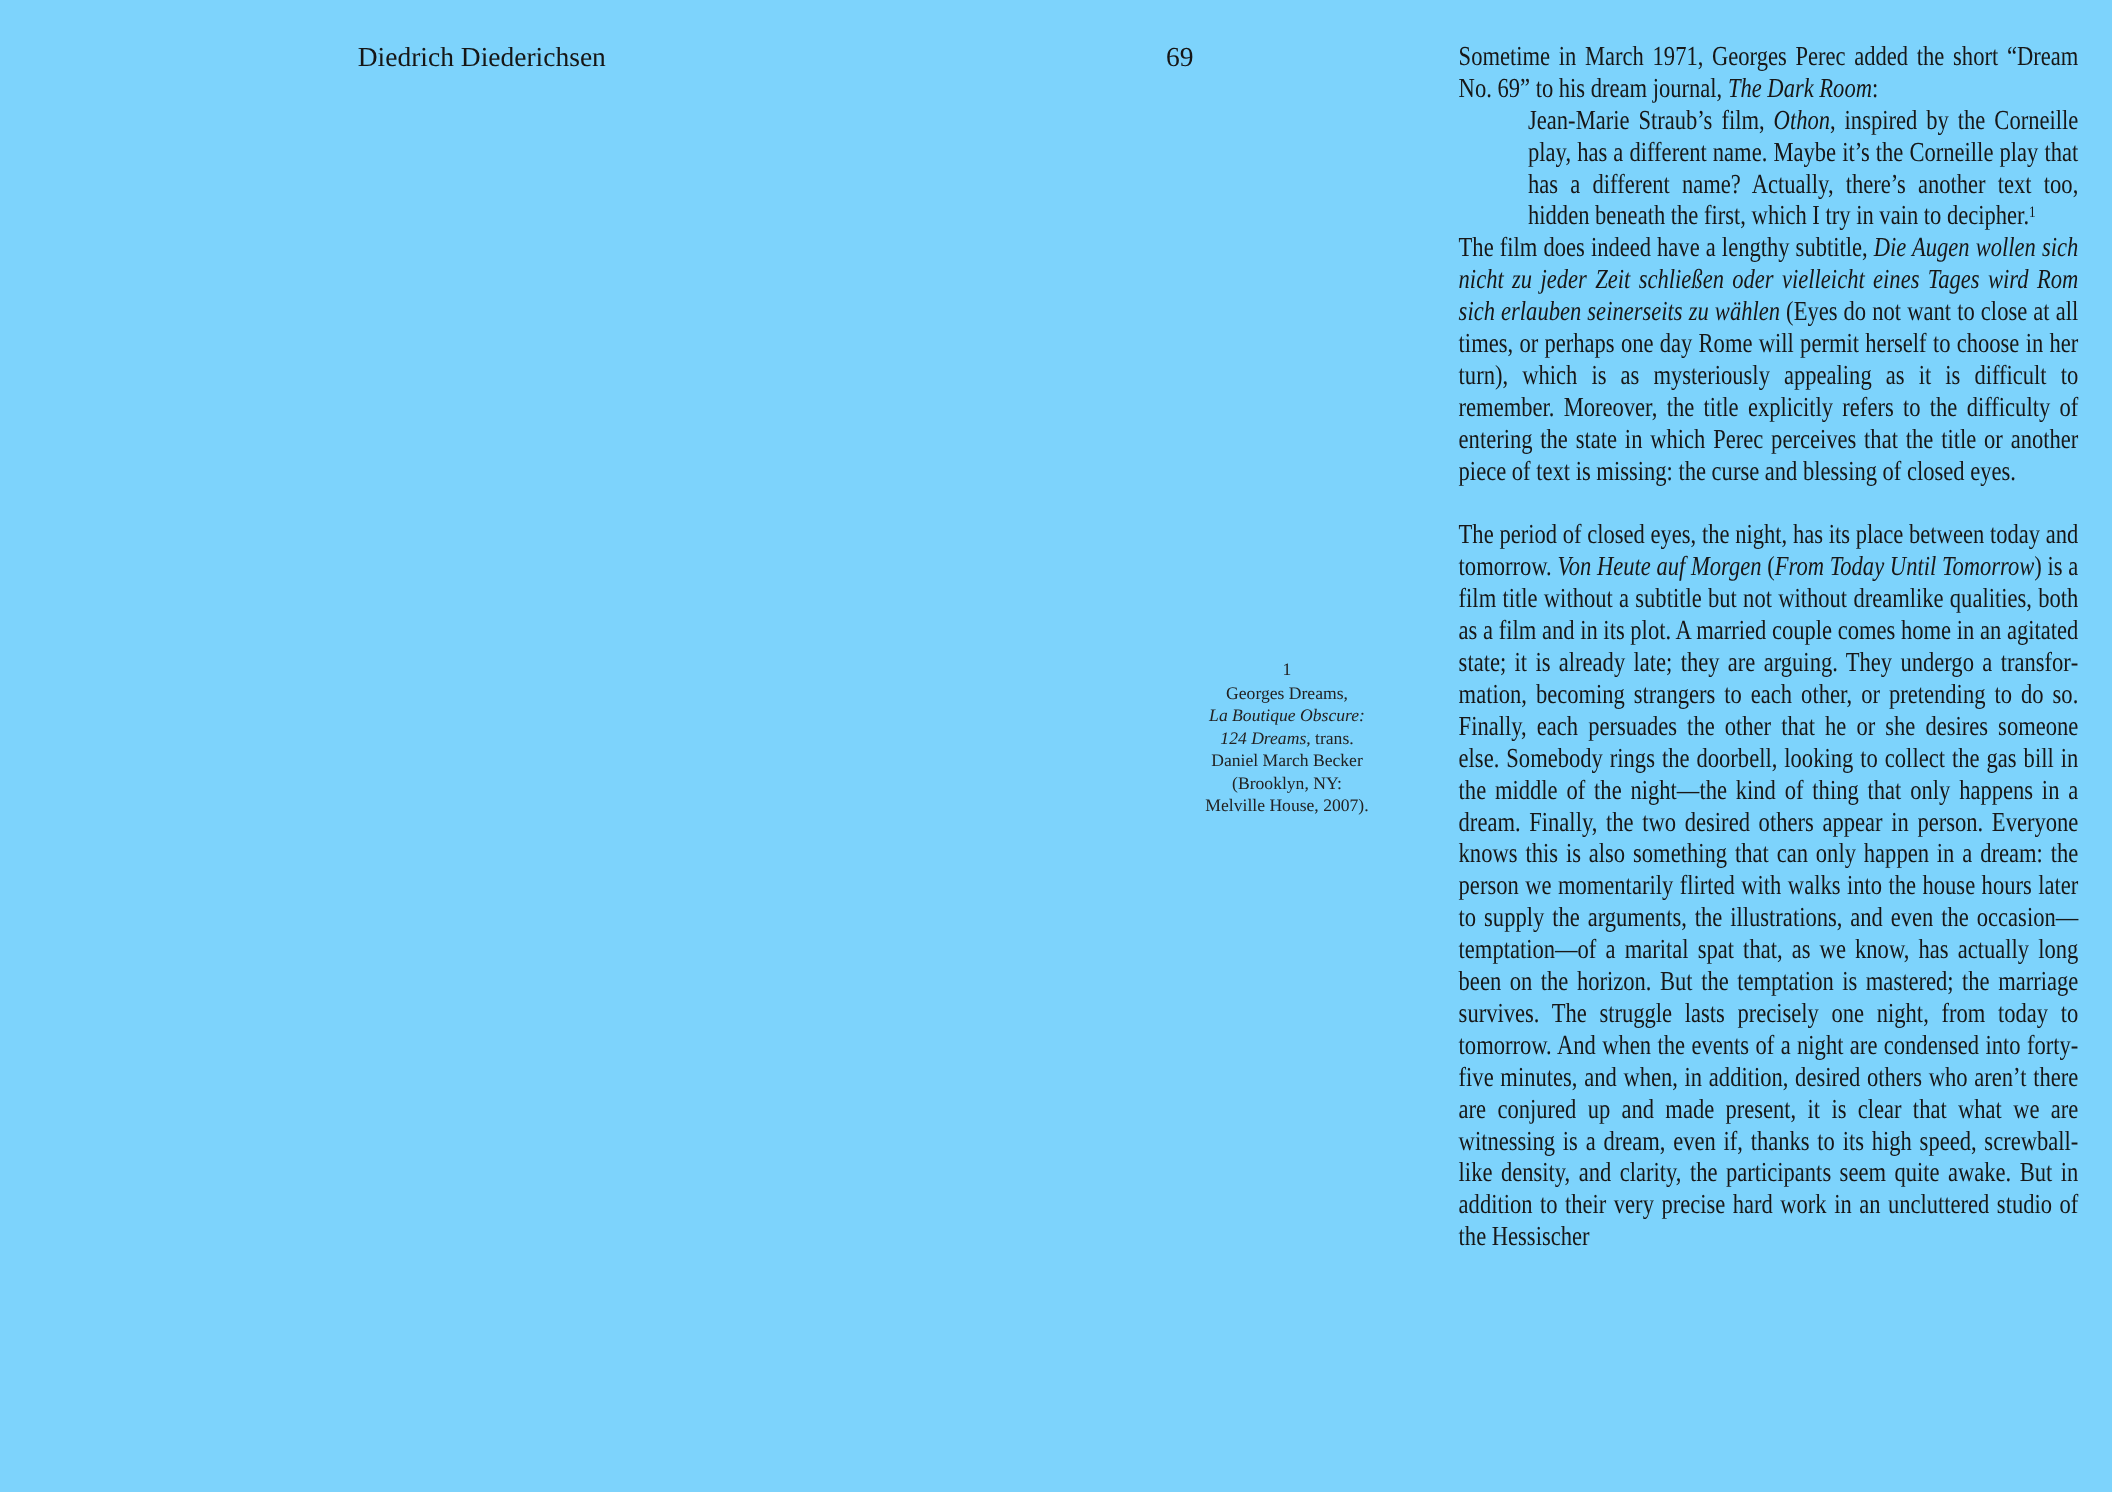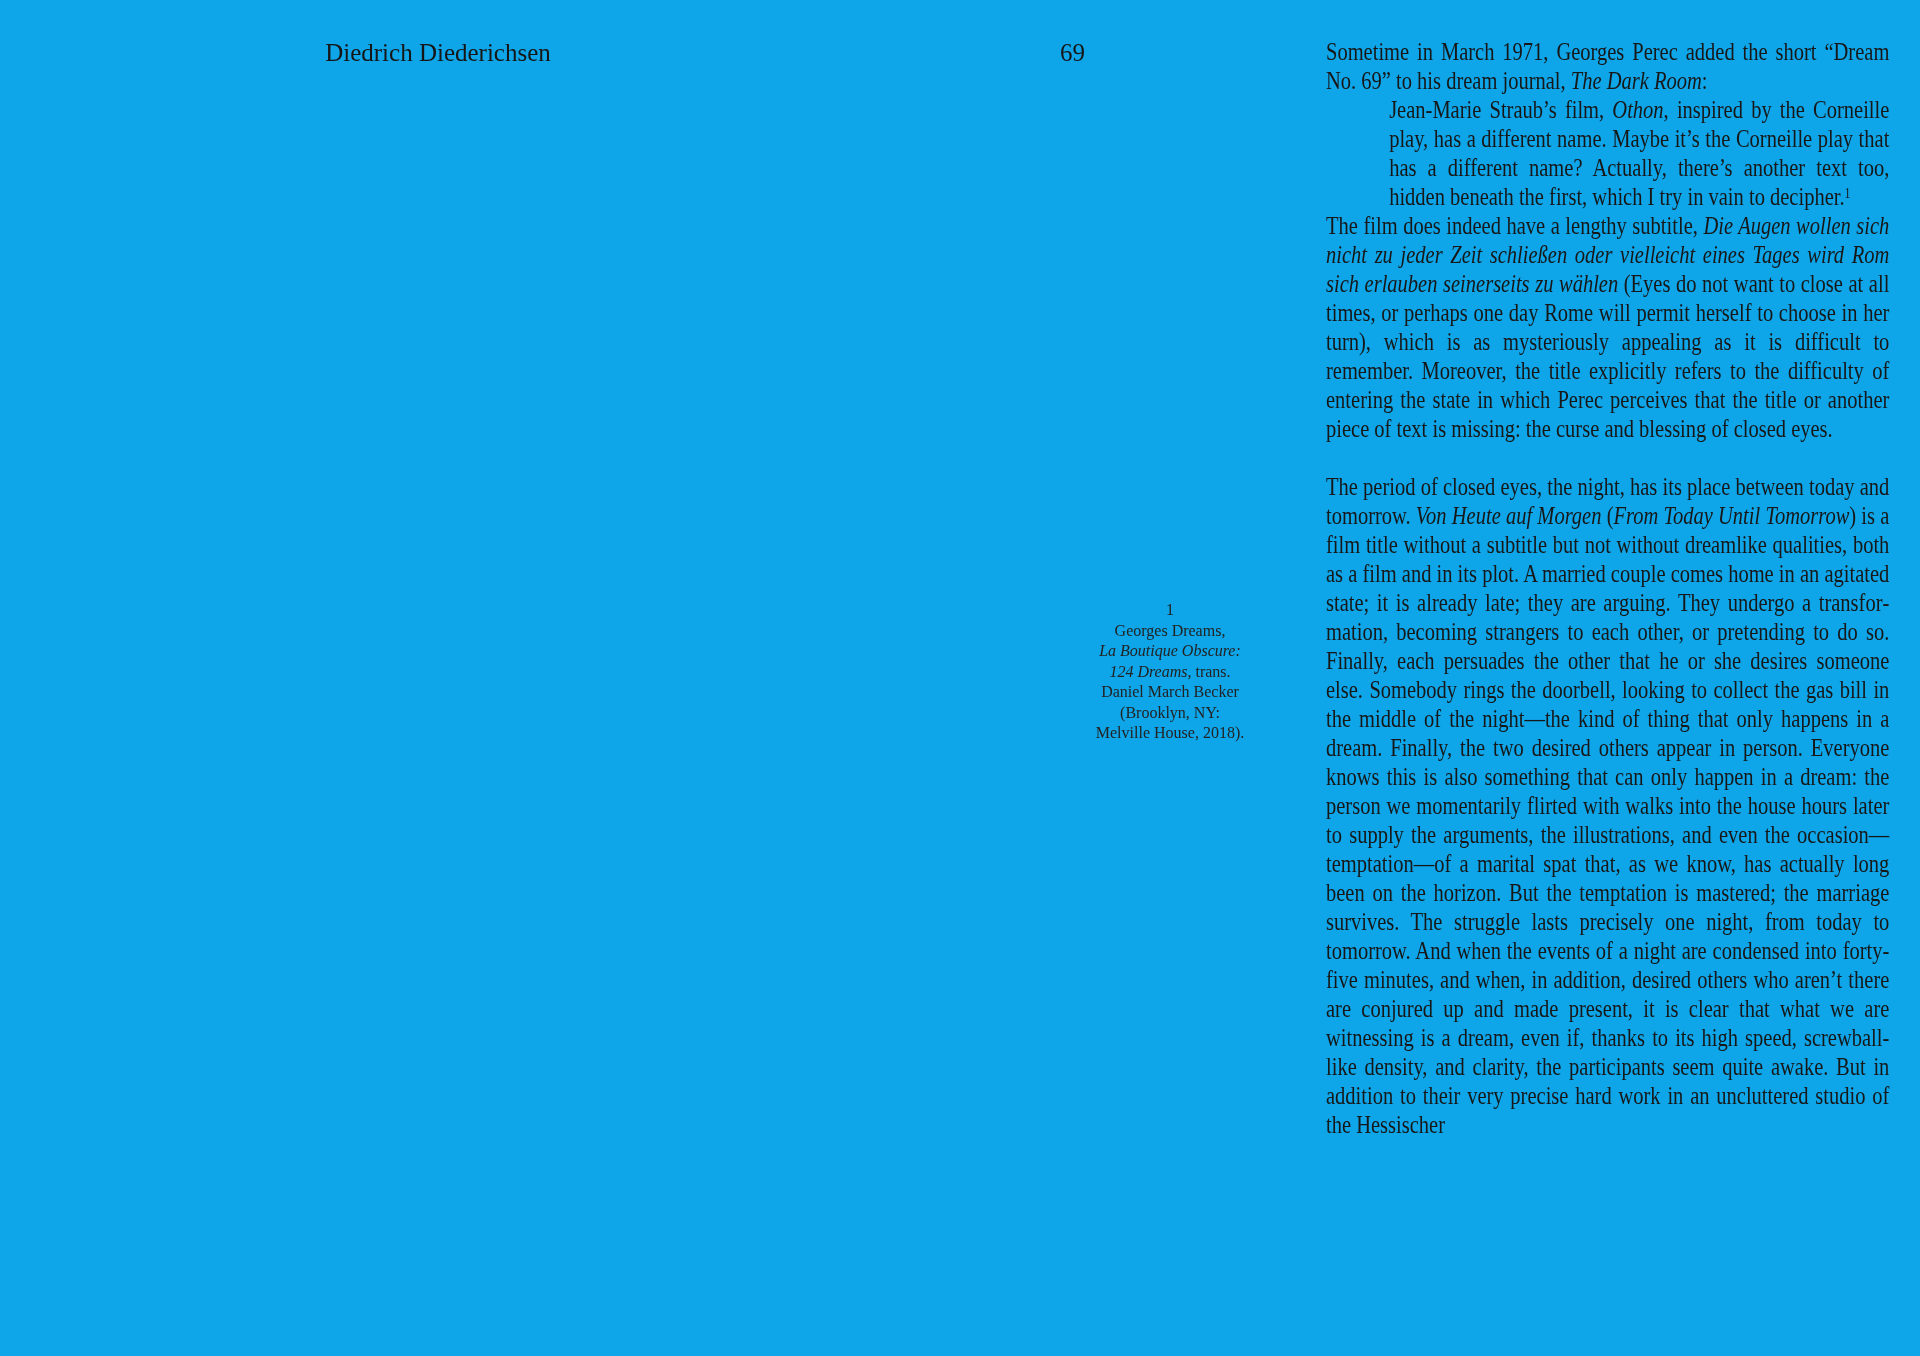--- a/index.html
+++ b/index.html
@@ -1,17 +1,17 @@
 <!DOCTYPE html>
 <html><head>
 <meta charset="utf-8">
 <style>
   html,body{margin:0;padding:0;background:#ffffff;}
   .page{
-    position:relative;width:1920px;height:1356px;background:#0ea5e9;
+    position:relative;width:1920px;height:1356px;background:#7dd3fc;
     overflow:hidden;font-family:"Liberation Serif",serif;color:#1b1b1b;
     -webkit-hyphens:manual;hyphens:manual;
   }
   .author{
     position:absolute;left:78px;top:38px;width:720px;text-align:center;
     font-size:25px;line-height:30px;color:#161616;
   }
   .folio{
     position:absolute;left:1060px;top:38px;width:220px;
     font-size:25px;line-height:30px;color:#161616;
@@ -55,21 +55,21 @@
 
 
   <div class="footnote">
     <div class="fn-line">1</div>
     <div>
         <div class="fn-line"><span>Georges Dreams,</span></div>
         <div class="fn-line"><i>La Boutique Obscure:</i></div>
         <div class="fn-line"><i>124 Dreams</i><span>, trans.</span></div>
         <div class="fn-line"><span>Daniel March Becker</span></div>
         <div class="fn-line"><span>(Brooklyn, NY:</span></div>
-        <div class="fn-line"><span>Melville House, 2018).</span></div>
+        <div class="fn-line"><span>Melville House, 2007).</span></div>
       </div>
   </div>
 
   <div class="body-col">
       <p class="para"><span>Sometime in March 1971, Georges Perec added the short “Dream No. 69” to his dream journal, </span><i>The Dark Room</i><span>:</span></p>
       <p class="quote"><span>Jean-Marie Straub’s film, </span><i>Othon</i><span>, inspired by the Corneille play, has a different name. Maybe it’s the Corneille play that has a different name? Actually, there’s another text too, hidden beneath the first, which I try in vain to decipher.</span><sup>1</sup></p>
       <p class="para"><span>The film does indeed have a lengthy subtitle, </span><i>Die Augen wollen sich nicht zu jeder Zeit schließen oder vielleicht eines Tages wird Rom sich erlauben seinerseits zu wählen</i><span> (Eyes do not want to close at all times, or perhaps one day Rome will permit herself to choose in her turn), which is as mys­teriously appealing as it is difficult to remember. More­over, the title explicitly refers to the difficulty of entering the state in which Perec perceives that the title or another piece of text is missing: the curse and blessing of closed eyes.</span></p>
       <p class="para spaced"><span>The period of closed eyes, the night, has its place between today and tomorrow. </span><i>Von Heute auf Morgen</i><span> (</span><i>From Today Until Tomorrow</i><span>) is a film title without a subtitle but not without dreamlike qualities, both as a film and in its plot. A married couple comes home in an agitated state; it is already late; they are arguing. They undergo a transfor­mation, becoming strangers to each other, or pretending to do so. Finally, each persuades the other that he or she desires someone else. Somebody rings the doorbell, look­ing to collect the gas bill in the middle of the night—the kind of thing that only happens in a dream. Finally, the two desired others appear in person. Everyone knows this is also something that can only happen in a dream: the person we momentarily flirted with walks into the house hours later to supply the arguments, the illustrations, and even the occasion—temptation—of a marital spat that, as we know, has actually long been on the horizon. But the temptation is mastered; the marriage survives. The strug­gle lasts precisely one night, from today to tomorrow. And when the events of a night are condensed into forty-five minutes, and when, in addition, desired others who aren’t there are conjured up and made present, it is clear that what we are witnessing is a dream, even if, thanks to its high speed, screwball-like density, and clarity, the partic­ipants seem quite awake. But in addition to their very pre­cise hard work in an uncluttered studio of the Hessischer</span></p>
     </div>
 

